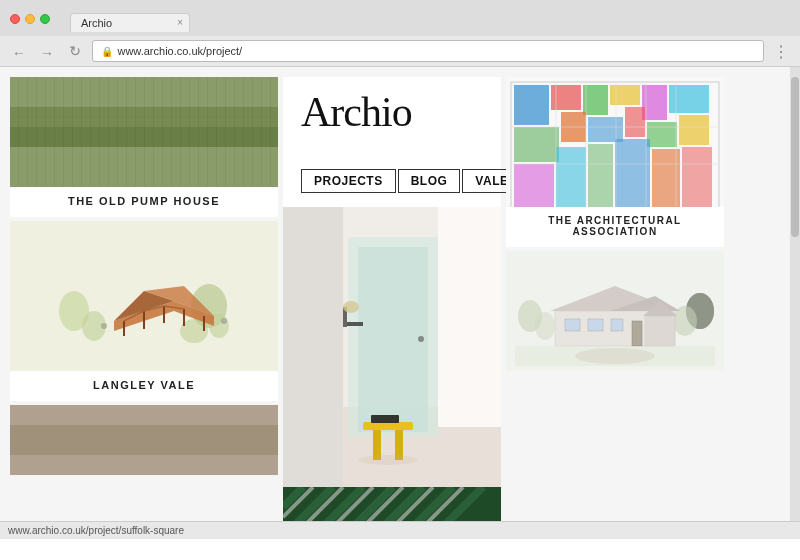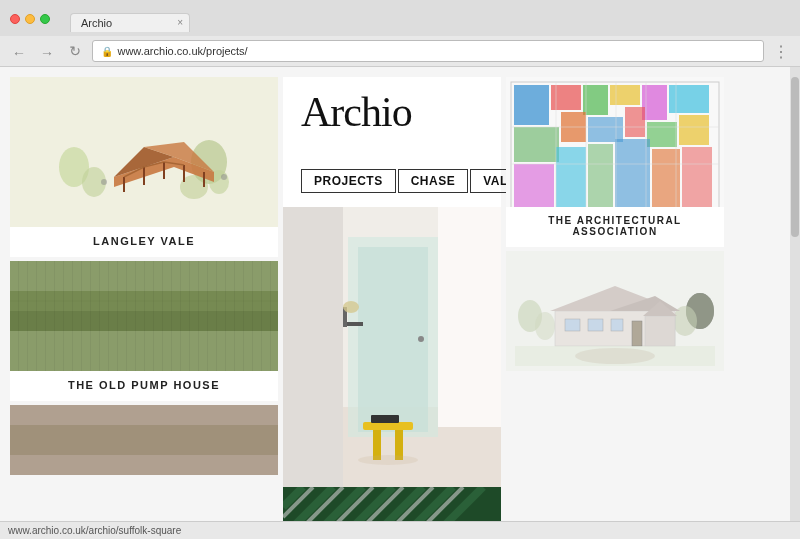--- a/index.html
+++ b/index.html
@@ -300,100 +300,100 @@
       </div>
     </div>
   </div>
 
   <div class="browser-toolbar">
     <button class="nav-btn">←</button>
     <button class="nav-btn">→</button>
     <button class="nav-btn">↻</button>
     <div class="address-bar">
       <span class="address-lock">🔒</span>
-      <span class="address-text">www.archio.co.uk/projects/</span>
+      <span class="address-text">www.archio.co.uk/project/</span>
     </div>
     <button class="menu-btn">⋮</button>
   </div>
 </div>
 
 <div class="page-content">
   <div style="display: grid; grid-template-columns: 268px 218px 218px; gap: 5px; padding: 10px 20px 10px 10px; height: 100%;">
 
     <div class="left-col">
-
-      <div class="project-card">
-        <div class="img-langley">
-          <svg class="langley-sketch" viewBox="0 0 180 130" xmlns="http://www.w3.org/2000/svg">
-
-            <rect width="180" height="130" fill="#f0f0e0"></rect>
-
-            <ellipse cx="20" cy="80" rx="15" ry="20" fill="#c8d8a0" opacity="0.7"></ellipse>
-            <ellipse cx="155" cy="75" rx="18" ry="22" fill="#b8c890" opacity="0.7"></ellipse>
-            <ellipse cx="40" cy="95" rx="12" ry="15" fill="#c0d098" opacity="0.6"></ellipse>
-            <ellipse cx="165" cy="95" rx="10" ry="12" fill="#c0d098" opacity="0.6"></ellipse>
-            <ellipse cx="140" cy="100" rx="14" ry="12" fill="#b8c888" opacity="0.5"></ellipse>
-
-            <polygon points="60,90 120,70 160,85 160,95 120,80 60,100" fill="#c87840" opacity="0.9"></polygon>
-
-            <polygon points="60,90 90,60 120,70" fill="#a05828" opacity="0.9"></polygon>
-            <polygon points="90,60 130,55 160,85 120,70" fill="#c87840" opacity="0.8"></polygon>
-
-            <line x1="70" y1="90" x2="70" y2="105" stroke="#804020" stroke-width="2"></line>
-            <line x1="90" y1="80" x2="90" y2="98" stroke="#804020" stroke-width="2"></line>
-            <line x1="110" y1="75" x2="110" y2="92" stroke="#804020" stroke-width="2"></line>
-            <line x1="130" y1="78" x2="130" y2="95" stroke="#804020" stroke-width="2"></line>
-            <line x1="150" y1="85" x2="150" y2="100" stroke="#804020" stroke-width="2"></line>
-
-            <line x1="70" y1="90" x2="90" y2="80" stroke="#a06030" stroke-width="1.5" opacity="0.8"></line>
-            <line x1="90" y1="80" x2="110" y2="75" stroke="#a06030" stroke-width="1.5" opacity="0.8"></line>
-            <line x1="110" y1="75" x2="130" y2="78" stroke="#a06030" stroke-width="1.5" opacity="0.8"></line>
-
-            <circle cx="50" cy="95" r="3" fill="#888" opacity="0.5"></circle>
-            <circle cx="170" cy="90" r="3" fill="#888" opacity="0.5"></circle>
-          </svg>
-        </div>
-        <div class="project-label">LANGLEY VALE</div>
-      </div>
 
       <div class="project-card">
         <div class="img-old-pump">
           
           <svg width="100%" height="110" viewBox="0 0 268 110" xmlns="http://www.w3.org/2000/svg">
             <rect width="268" height="110" fill="#7a8c5a"></rect>
             <rect width="268" height="30" y="0" fill="#8a9c6a"></rect>
             <rect width="268" height="20" y="30" fill="#768a52"></rect>
             <rect width="268" height="20" y="50" fill="#6a7e48"></rect>
             <rect width="268" height="40" y="70" fill="#8a9c6a"></rect>
 
             <line x1="0" y1="40" x2="268" y2="40" stroke="#6a7e48" stroke-width="1" opacity="0.3"></line>
             <line x1="0" y1="60" x2="268" y2="60" stroke="#6a7e48" stroke-width="1" opacity="0.3"></line>
             <line x1="0" y1="80" x2="268" y2="80" stroke="#8a9c6a" stroke-width="1" opacity="0.3"></line>
           </svg>
         </div>
         <div class="project-label">THE OLD PUMP HOUSE</div>
       </div>
 
+      <div class="project-card">
+        <div class="img-langley">
+          <svg class="langley-sketch" viewBox="0 0 180 130" xmlns="http://www.w3.org/2000/svg">
+
+            <rect width="180" height="130" fill="#f0f0e0"></rect>
+
+            <ellipse cx="20" cy="80" rx="15" ry="20" fill="#c8d8a0" opacity="0.7"></ellipse>
+            <ellipse cx="155" cy="75" rx="18" ry="22" fill="#b8c890" opacity="0.7"></ellipse>
+            <ellipse cx="40" cy="95" rx="12" ry="15" fill="#c0d098" opacity="0.6"></ellipse>
+            <ellipse cx="165" cy="95" rx="10" ry="12" fill="#c0d098" opacity="0.6"></ellipse>
+            <ellipse cx="140" cy="100" rx="14" ry="12" fill="#b8c888" opacity="0.5"></ellipse>
+
+            <polygon points="60,90 120,70 160,85 160,95 120,80 60,100" fill="#c87840" opacity="0.9"></polygon>
+
+            <polygon points="60,90 90,60 120,70" fill="#a05828" opacity="0.9"></polygon>
+            <polygon points="90,60 130,55 160,85 120,70" fill="#c87840" opacity="0.8"></polygon>
+
+            <line x1="70" y1="90" x2="70" y2="105" stroke="#804020" stroke-width="2"></line>
+            <line x1="90" y1="80" x2="90" y2="98" stroke="#804020" stroke-width="2"></line>
+            <line x1="110" y1="75" x2="110" y2="92" stroke="#804020" stroke-width="2"></line>
+            <line x1="130" y1="78" x2="130" y2="95" stroke="#804020" stroke-width="2"></line>
+            <line x1="150" y1="85" x2="150" y2="100" stroke="#804020" stroke-width="2"></line>
+
+            <line x1="70" y1="90" x2="90" y2="80" stroke="#a06030" stroke-width="1.5" opacity="0.8"></line>
+            <line x1="90" y1="80" x2="110" y2="75" stroke="#a06030" stroke-width="1.5" opacity="0.8"></line>
+            <line x1="110" y1="75" x2="130" y2="78" stroke="#a06030" stroke-width="1.5" opacity="0.8"></line>
+
+            <circle cx="50" cy="95" r="3" fill="#888" opacity="0.5"></circle>
+            <circle cx="170" cy="90" r="3" fill="#888" opacity="0.5"></circle>
+          </svg>
+        </div>
+        <div class="project-label">LANGLEY VALE</div>
+      </div>
+
       <div class="bottom-row-card" style="height:70px; overflow:hidden;">
         <div style="height:70px; background: linear-gradient(180deg, #b0a090 0%, #9a8a70 100%);">
           <svg width="100%" height="70" viewBox="0 0 268 70" xmlns="http://www.w3.org/2000/svg">
             <rect width="268" height="70" fill="#b0a090"></rect>
             <rect x="0" y="20" width="268" height="30" fill="#9a8a70" opacity="0.7"></rect>
           </svg>
         </div>
       </div>
     </div>
 
     <div class="center-col">
 
       <div class="logo-nav">
         <div class="logo-text">Archio</div>
         <div class="nav-links">
           <a class="nav-link">PROJECTS</a>
-          <a class="nav-link">CHASE</a>
+          <a class="nav-link">BLOG</a>
           <a class="nav-link">VALE</a>
         </div>
       </div>
 
       <div class="project-card" style="flex:1;">
         <div class="img-suffolk" style="height:280px;">
           <svg width="100%" height="280" viewBox="0 0 218 280" xmlns="http://www.w3.org/2000/svg">
 
             <rect width="218" height="280" fill="#f0ede8"></rect>
 
@@ -524,15 +524,15 @@
       </div>
     </div>
 
   </div>
 
   <div class="scrollbar">
     <div class="scrollbar-thumb"></div>
   </div>
 
   <div class="status-bar">
-    <span>www.archio.co.uk/archio/suffolk-square</span>
+    <span>www.archio.co.uk/project/suffolk-square</span>
   </div>
 </div>
 
 </body></html>

